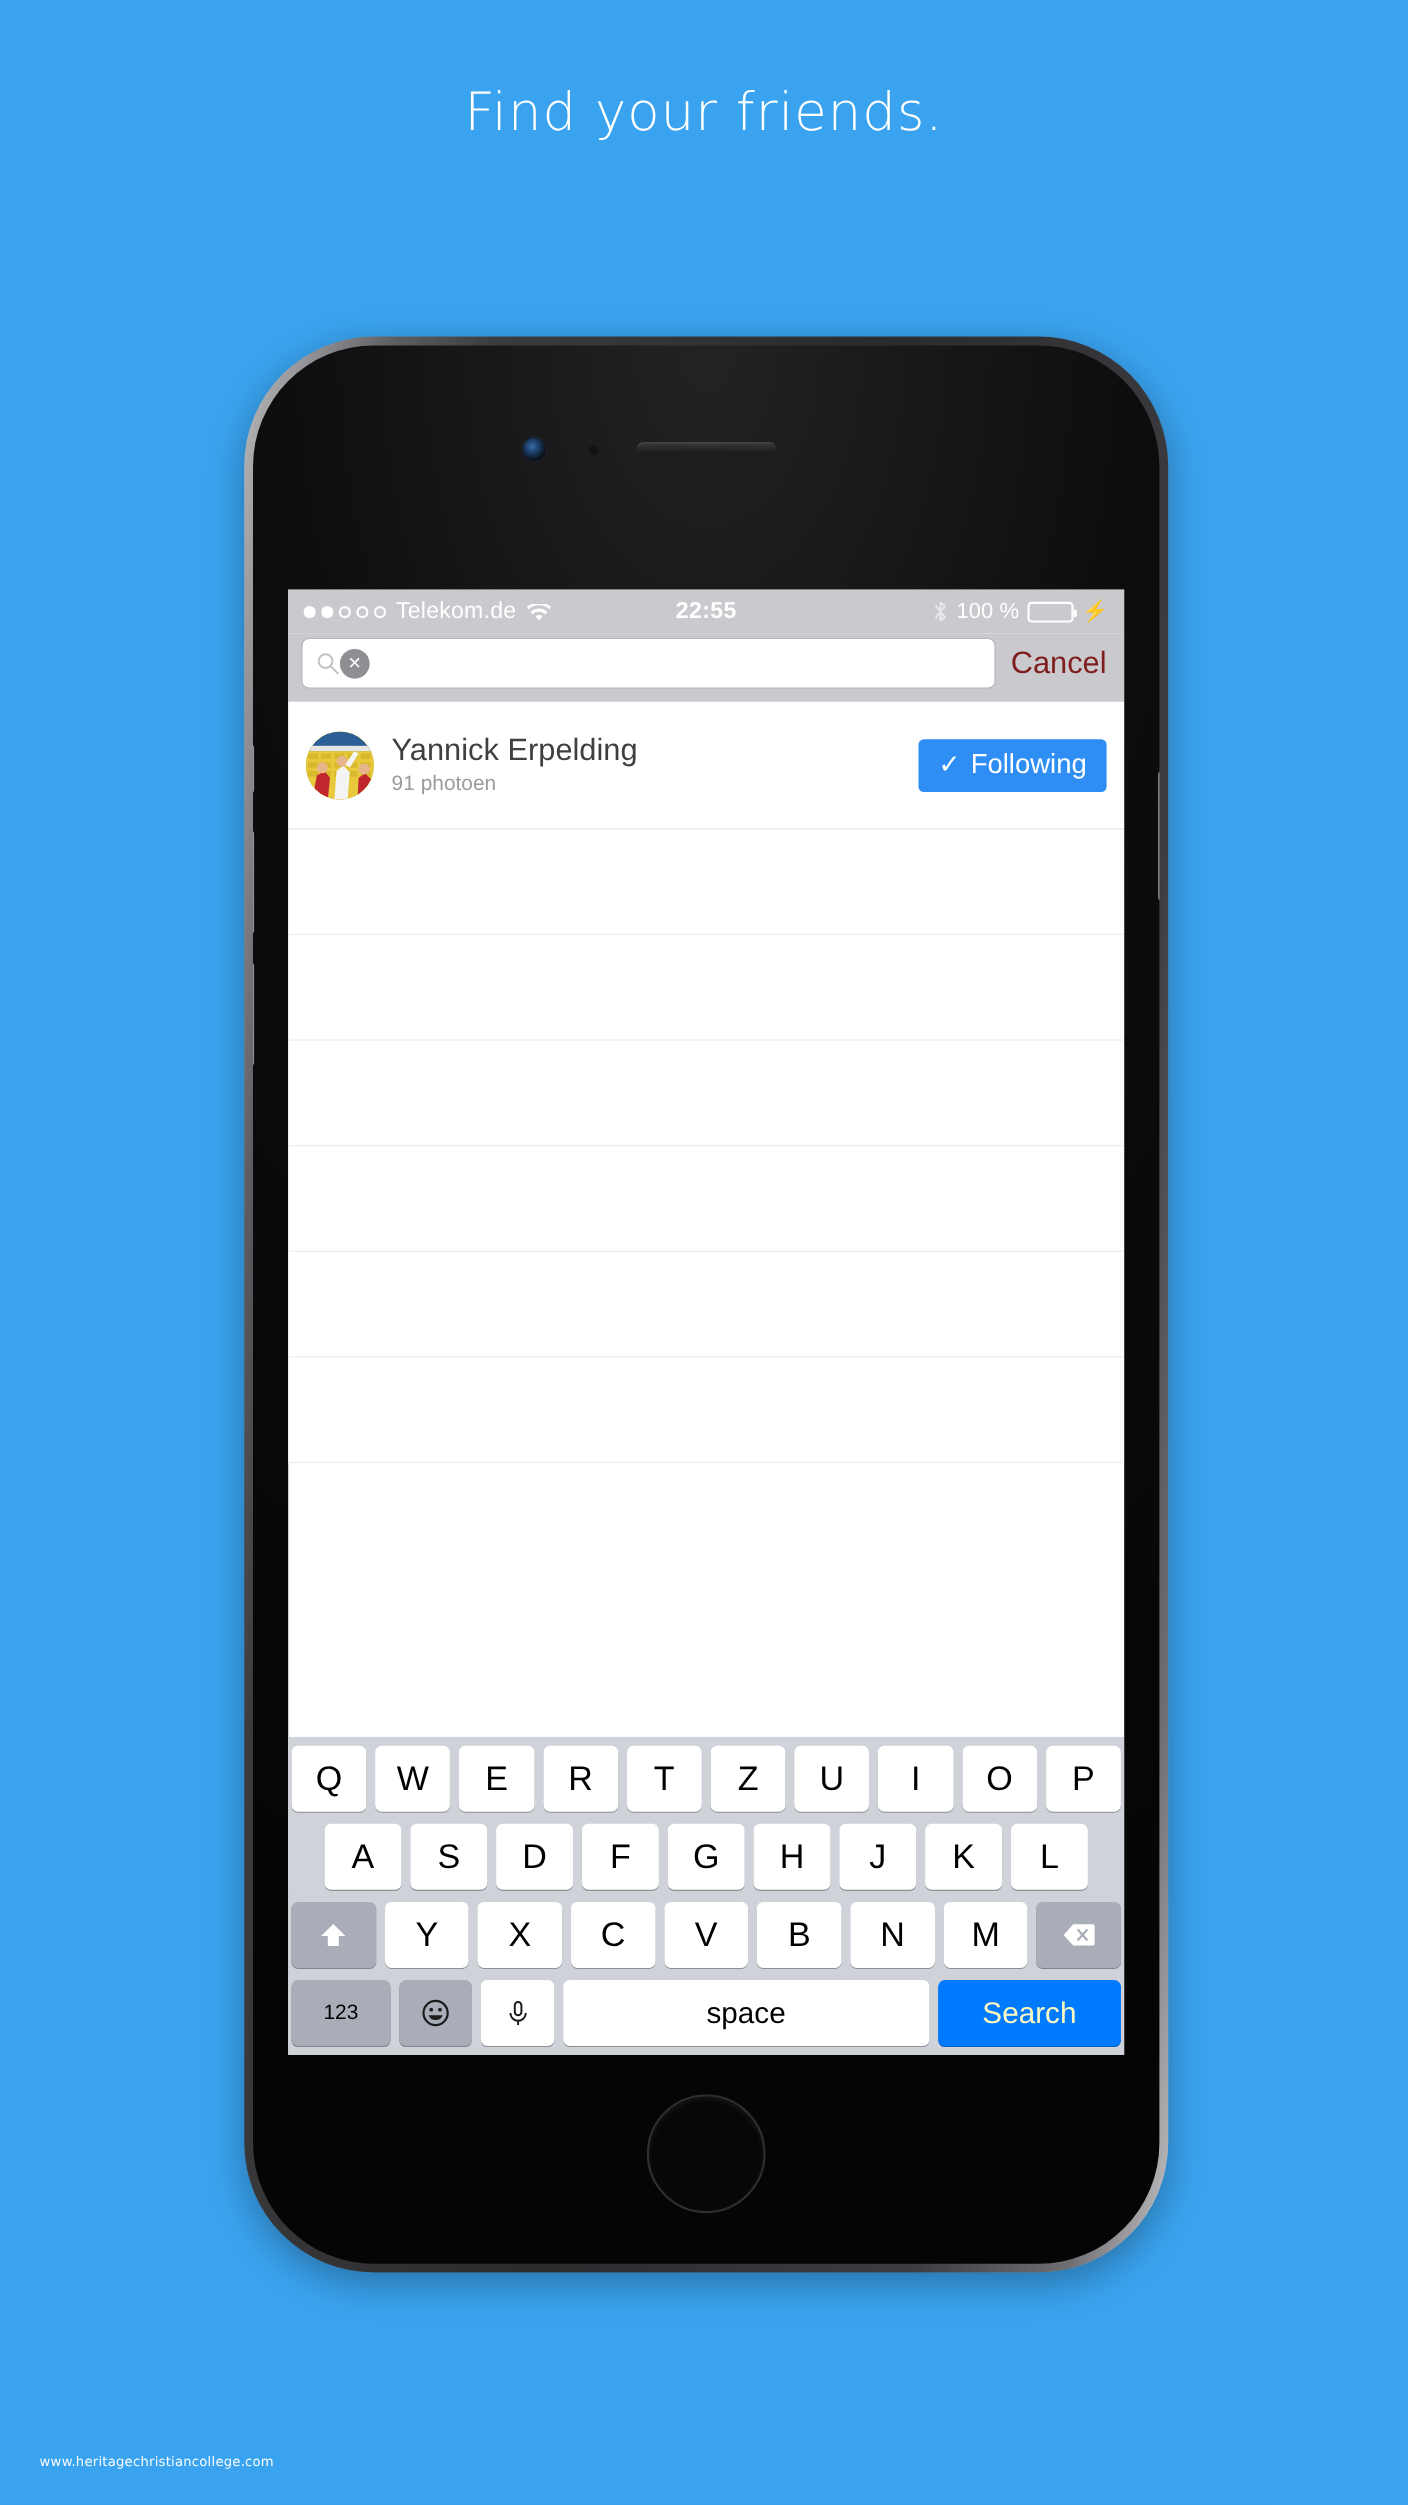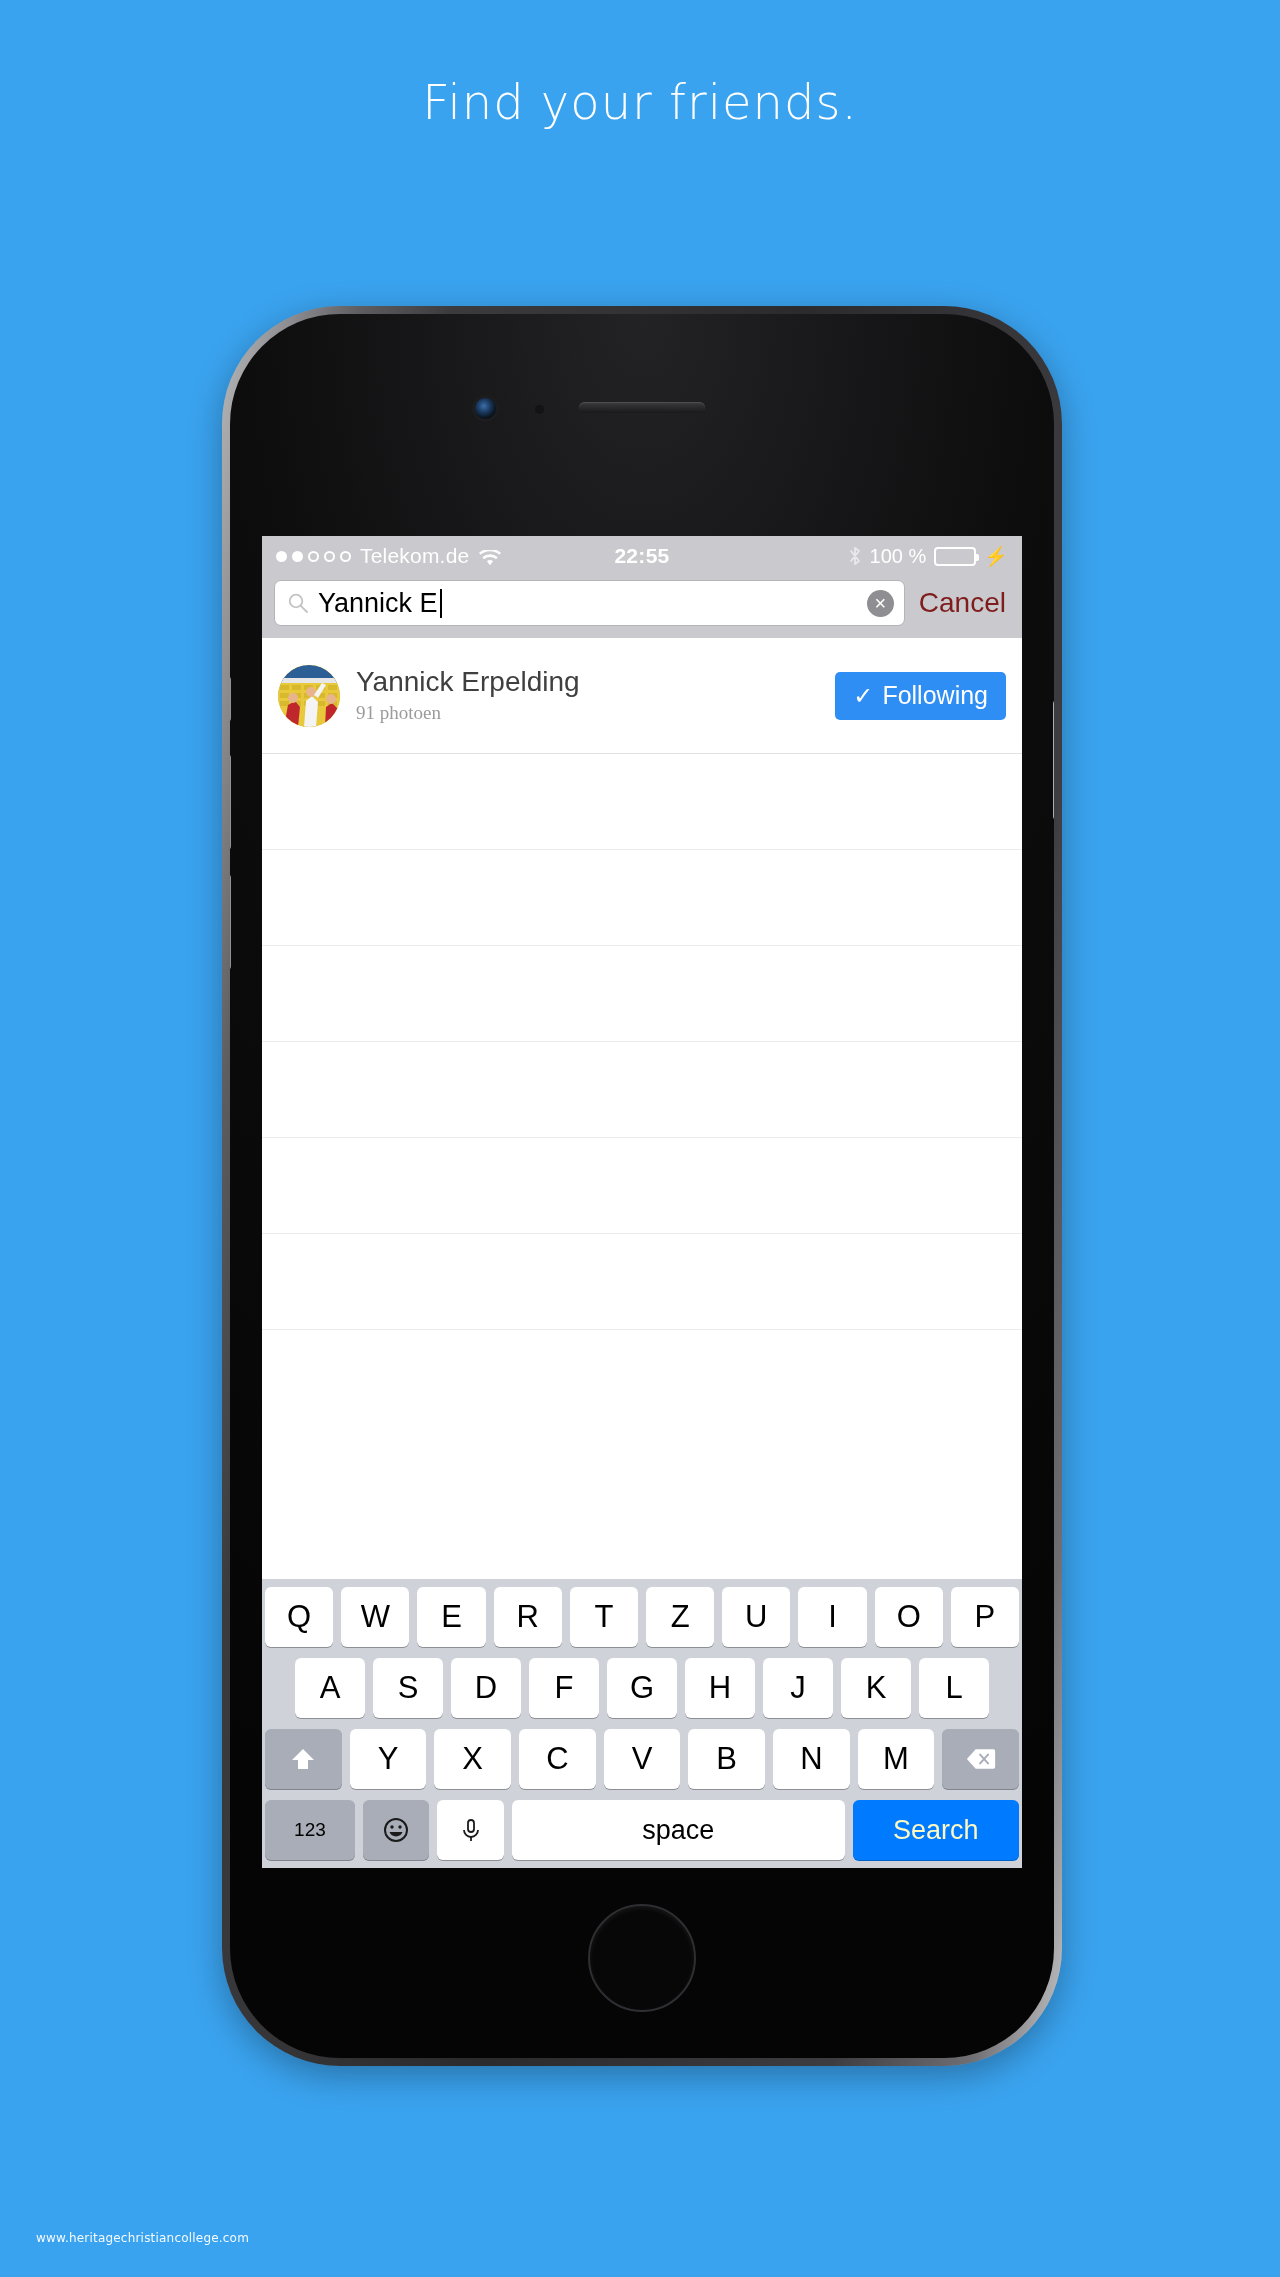--- a/index.html
+++ b/index.html
@@ -199,21 +199,21 @@
     flex: none; width: 62px; height: 62px; border-radius: 50%;
     overflow: hidden; position: relative;
     background: #c9b23a;
   }
   .user-text { margin-left: 16px; flex: 1; min-width: 0; }
   #user-name {
     font-size: 28px; color: #3f3f3f; line-height: 1.1;
     white-space: nowrap; overflow: hidden; text-overflow: ellipsis;
     font-weight: 400;
   }
-  #user-meta { font-size: 19px; color: #9b9b9b; margin-top: 4px; font-family: Liberation Serif, serif; }
+  #user-meta { font-size: 19px; color: #9b9b9b; margin-top: 4px; }
   #follow-button {
     flex: none;
     background: #2f8ef4; color: #ffffff;
     border-radius: 5px;
     height: 48px; padding: 0 18px;
     display: flex; align-items: center; gap: 9px;
     font-size: 25px;
   }
   #follow-check { font-size: 24px; line-height: 1; }
   .empty-row { height: 96px; border-bottom: 1px solid #ececee; }
@@ -312,24 +312,20 @@
         </div>
 
         <div id="search-bar">
           <div id="search-field">
             <span id="search-icon">
               <svg viewBox="0 0 22 22" width="22" height="22">
                 <circle cx="9" cy="9" r="6.3" fill="none" stroke="#7a7a7e" stroke-width="1.8"></circle>
                 <line x1="13.6" y1="13.6" x2="20" y2="20" stroke="#7a7a7e" stroke-width="1.8" stroke-linecap="round"></line>
               </svg>
             </span>
-            <span id="search-value">
-                <span>Yannick E</span>
-                <span id="caret"></span>
-              </span>
             <span id="clear-button">×</span>
           </div>
           <div id="cancel-button">Cancel</div>
         </div>
 
         <div id="result-list">
           <div class="list-row">
             <div id="avatar">
               <svg viewBox="0 0 62 62" width="62" height="62">
                 <defs>

